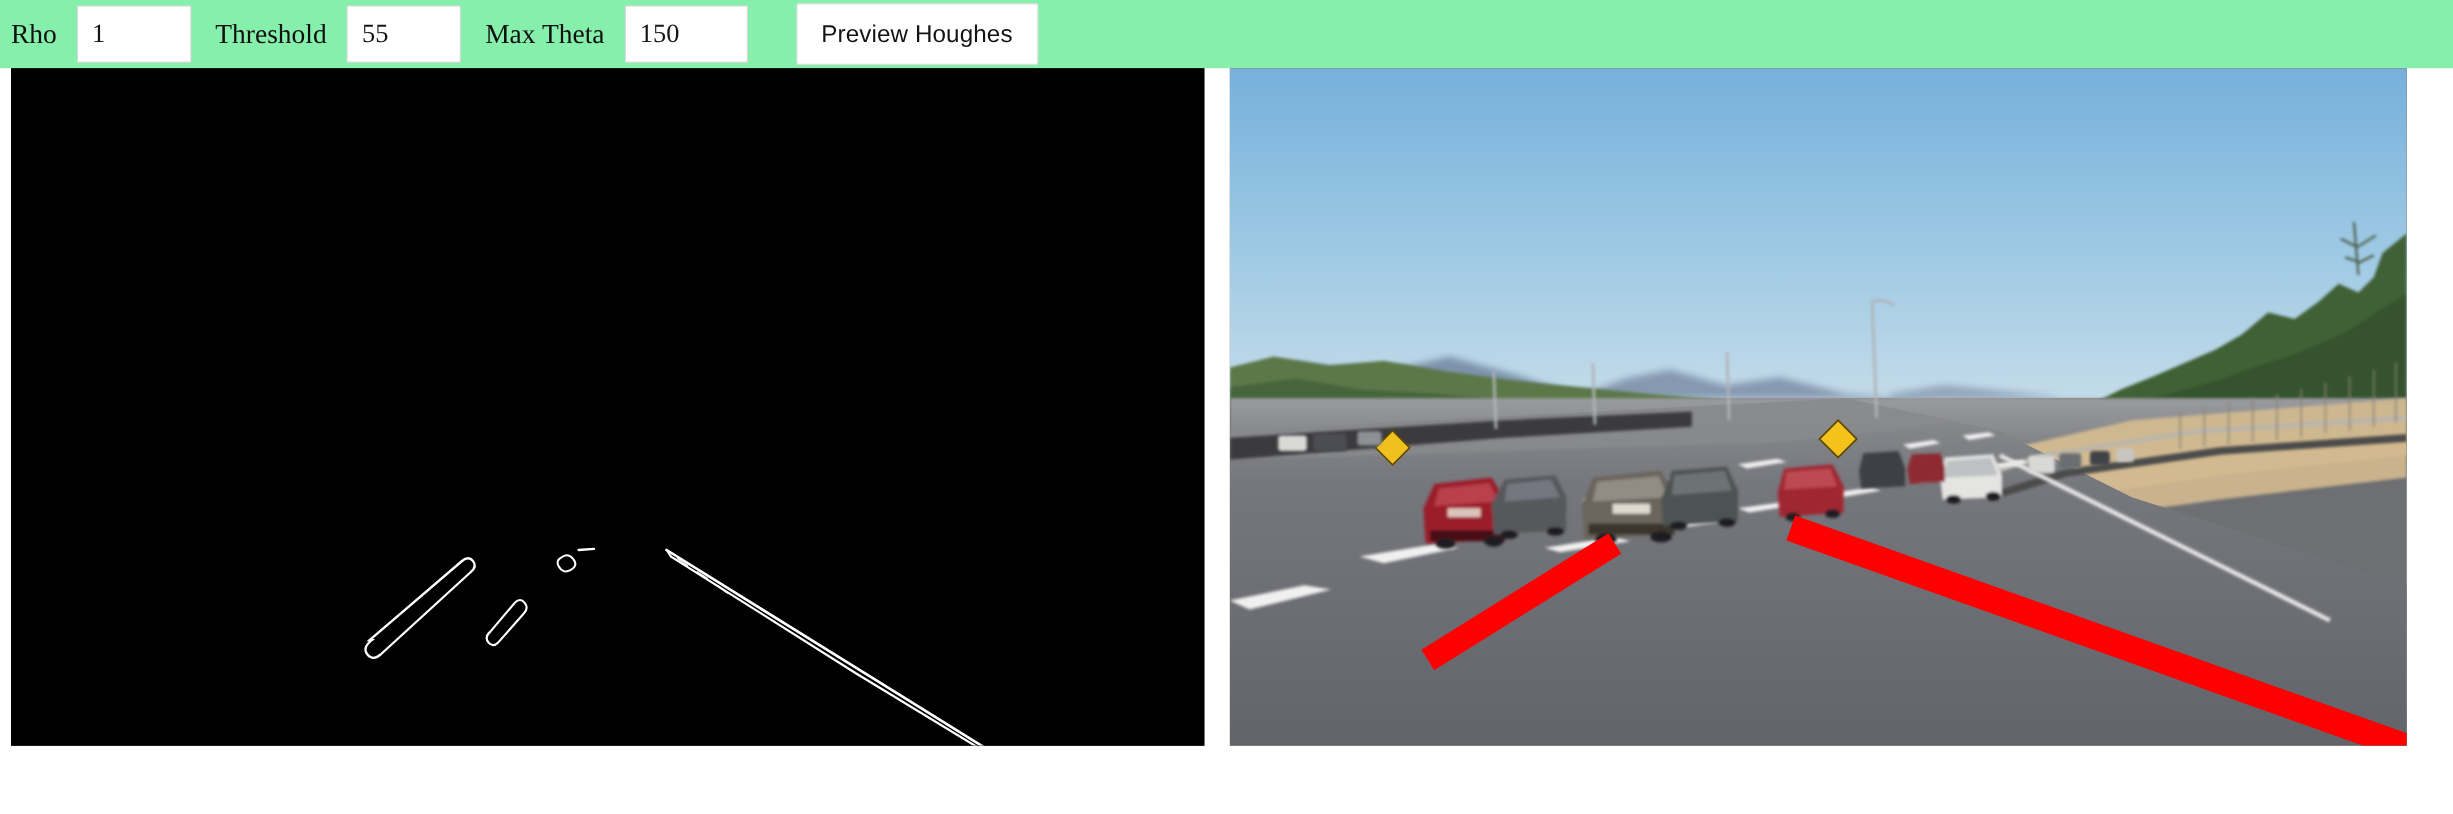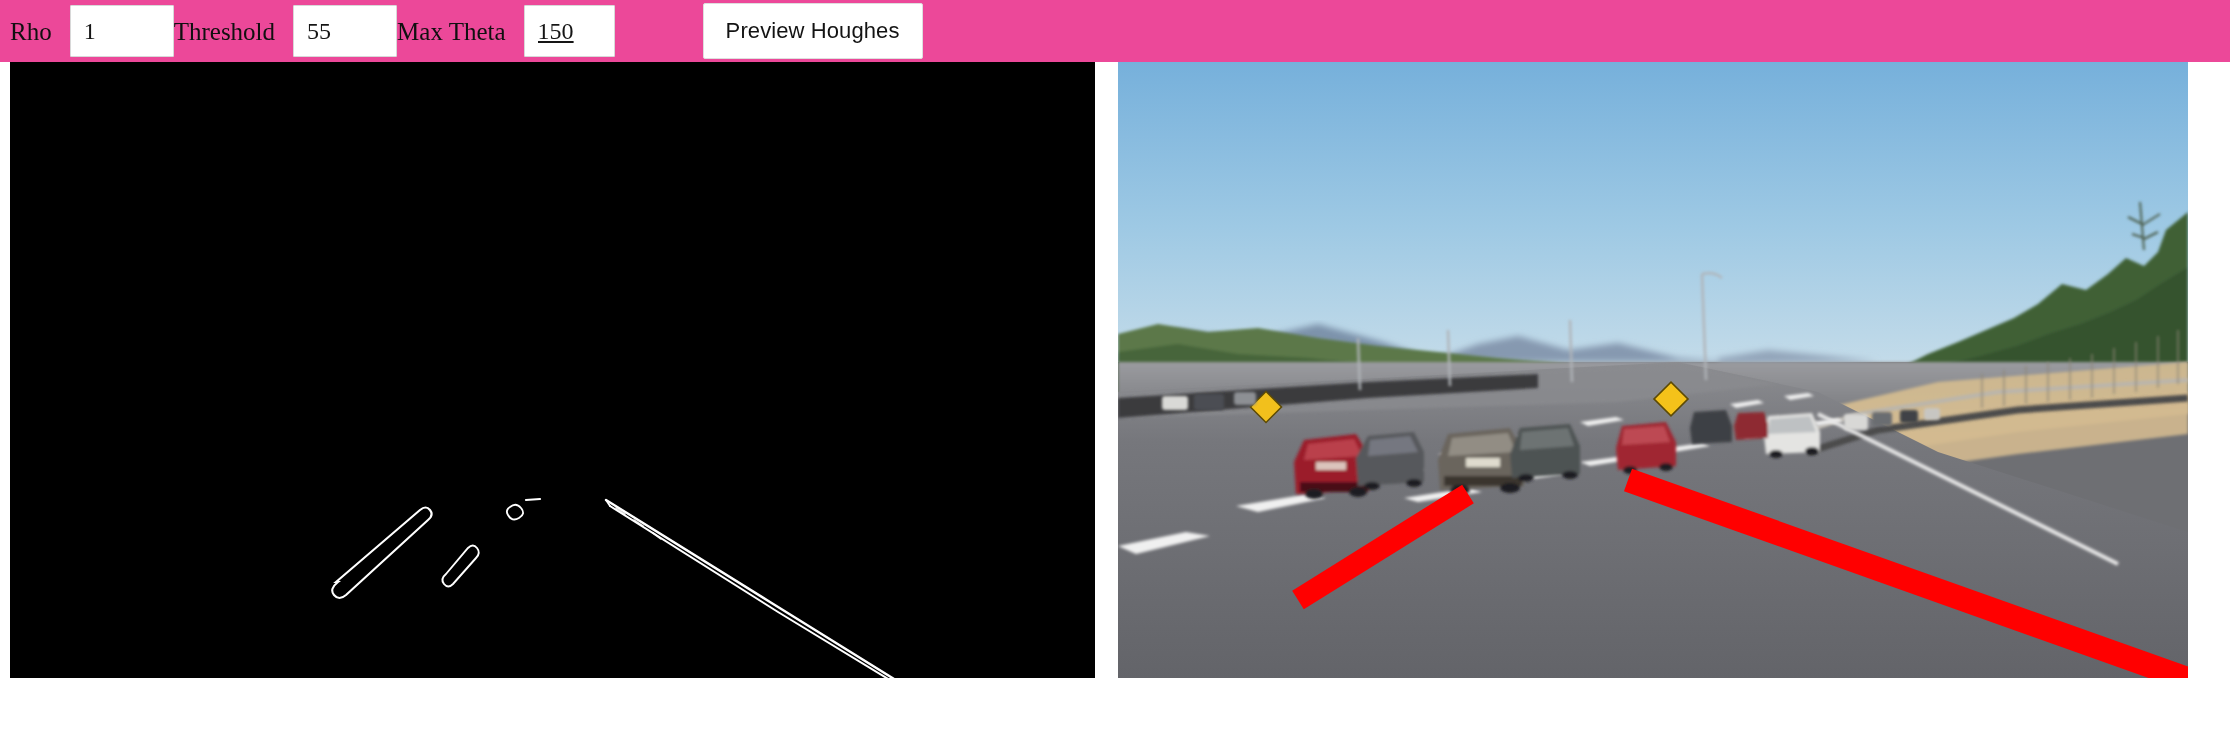--- a/index.html
+++ b/index.html
@@ -14,54 +14,55 @@
     overflow: hidden;
   }
 
   
   .toolbar {
     height: 62px;
     display: flex;
     align-items: center;
     padding-left: 10px;
     box-sizing: border-box;
-    background: #ec4899;
+    background: #86efac;
     white-space: nowrap;
   }
   .field-group {
     display: flex;
     align-items: center;
     height: 62px;
   }
   .field-label {
     font-family: "Liberation Serif", "DejaVu Serif", serif;
     font-size: 25px;
     color: #101010;
     line-height: 1;
     padding: 0 18px 0 0;
+    margin-left: 22px;
   }
   .field-group:first-child .field-label {
     margin-left: 0;
   }
   .field-input {
     width: 104px;
     height: 52px;
     box-sizing: border-box;
     border: 1px solid #d8d8d8;
     background: #ffffff;
     border-radius: 1px;
     font-family: "Liberation Serif", "DejaVu Serif", serif;
     font-size: 24px;
     color: #151515;
     padding: 0 13px;
     outline: none;
   }
-  .field-input.wide { width: 91px; text-decoration: underline; }
+  .field-input.wide { width: 112px; }
   .preview-btn {
-    margin-left: 88px;
+    margin-left: 44px;
     height: 56px;
     box-sizing: border-box;
     border: 1px solid #dedede;
     background: #ffffff;
     border-radius: 2px;
     font-family: "Liberation Sans", "DejaVu Sans", sans-serif;
     font-size: 22px;
     color: #131313;
     padding: 0 22px;
     cursor: pointer;

